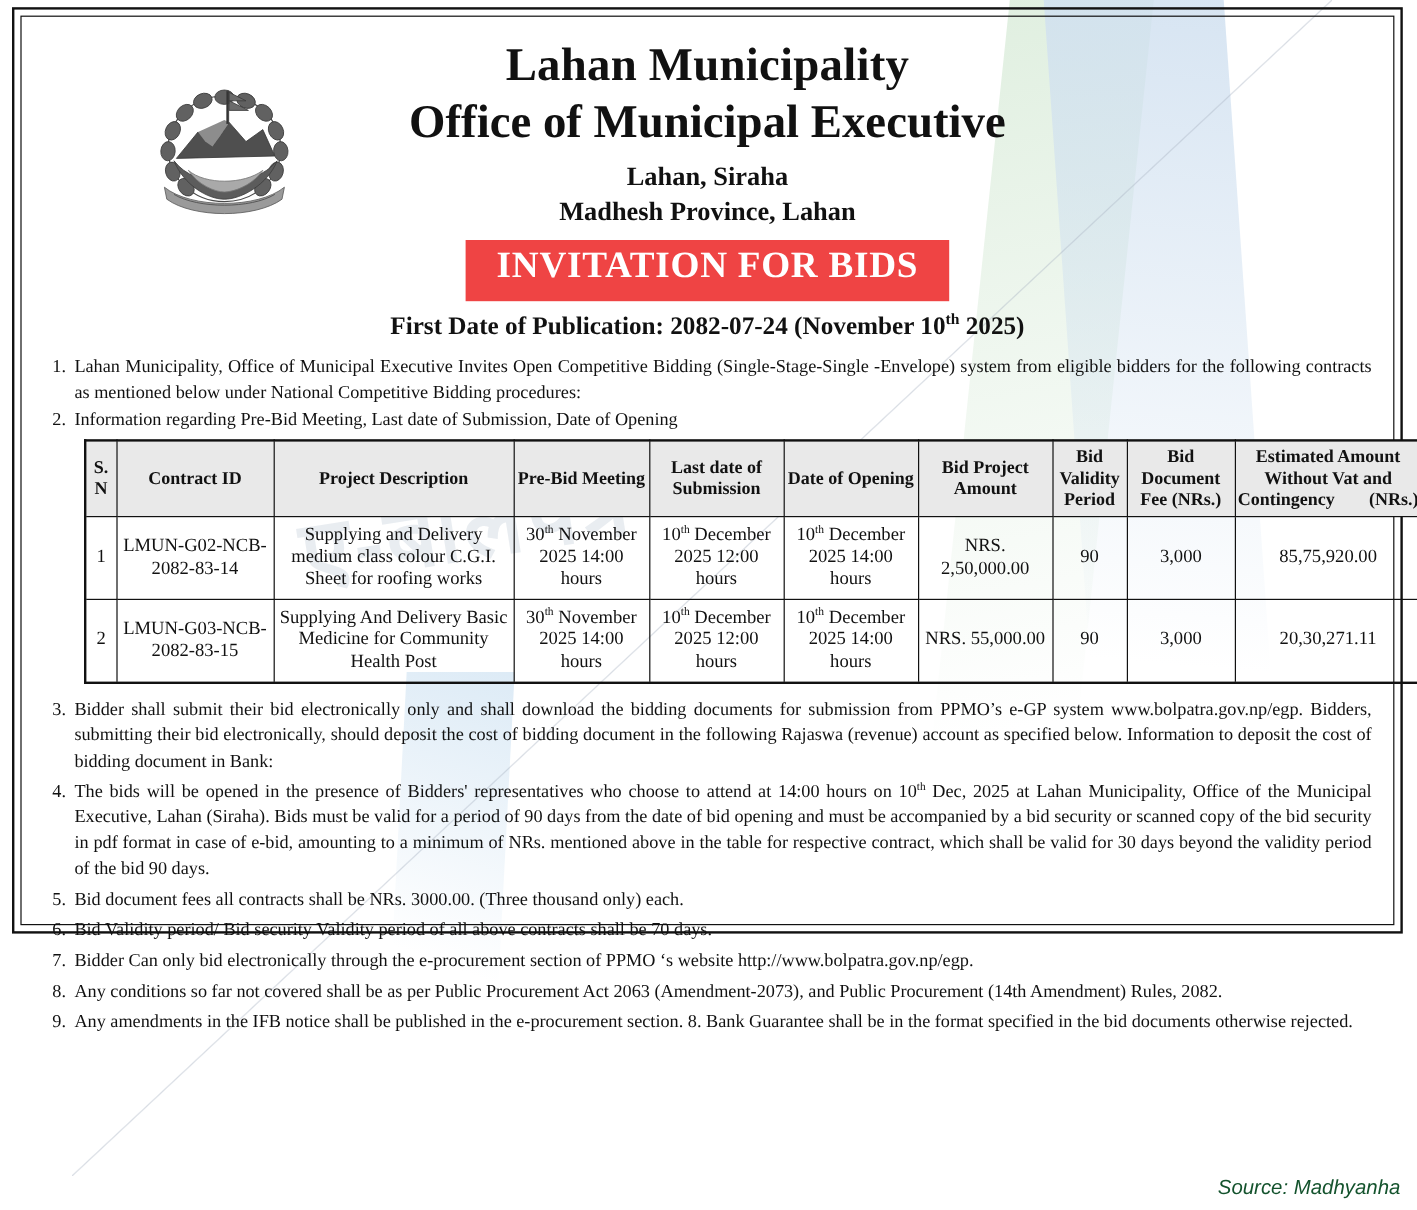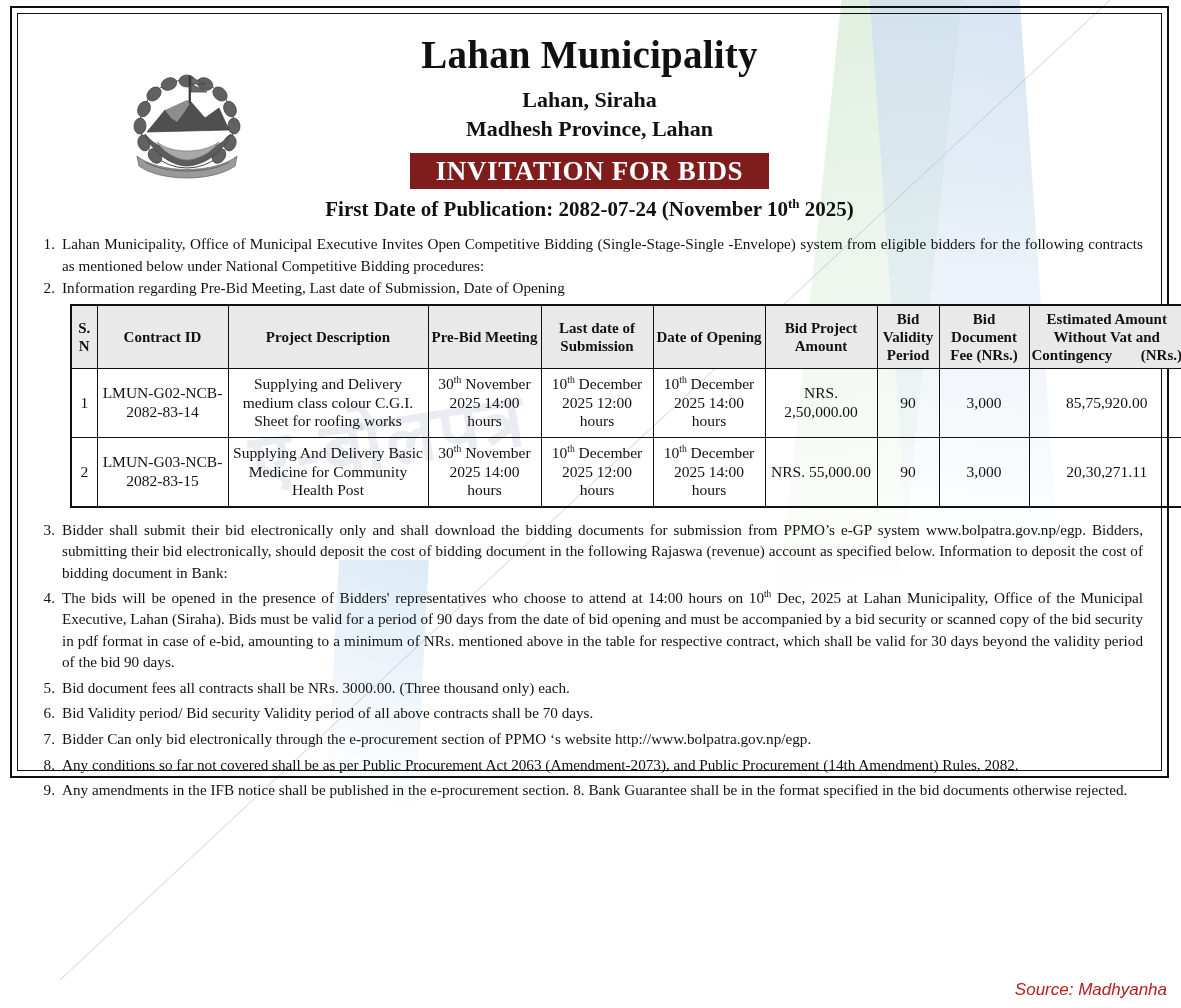--- a/index.html
+++ b/index.html
@@ -92,26 +92,26 @@
     line-height: 1.25;
   }
   .org-province {
     font-size: 22px;
     font-weight: bold;
     margin: 1px 0 0 0;
     line-height: 1.25;
   }
   .ifb-banner {
     display: inline-block;
-    background: #7f1d1d;
+    background: #ef4444;
     color: #ffffff;
-    font-size: 27px;
+    font-size: 31px;
     font-weight: bold;
     letter-spacing: 0.6px;
-    padding: 3px 26px 2px 26px;
+    padding: 3px 26px 12px 26px;
     margin: 11px 0 0 0;
     font-family: "Liberation Serif", serif;
   }
   .pub-date {
     font-size: 21px;
     font-weight: bold;
     margin: 8px 0 0 0;
   }
   sup { font-size: 0.62em; vertical-align: super; line-height: 0; }
 
@@ -179,21 +179,21 @@
   .col-est { width: 156px; }
   .th-est { text-align: justify; text-align-last: justify; padding-left: 4px; padding-right: 4px; }
 
   
   .source-note {
     position: absolute;
     right: 14px; bottom: 8px;
     font-size: 17px;
     font-style: italic;
     font-family: "Liberation Sans", sans-serif;
-    color: #b91c1c;
+    color: #14532d;
     z-index: 3;
   }
 </style>
 </head>
 <body>
 
 <div class="wm wm-green"></div>
 <div class="wm wm-blue"></div>
 <div class="wm wm-blue2"></div>
 <div class="wm wm-line"></div>
@@ -237,20 +237,21 @@
             <path d="M14 64 C32 88, 80 88, 100 64 C92 84, 70 96, 56 96 C42 96, 22 84, 14 64 Z" fill="#5c5c5c"></path>
             <path d="M26 72 C40 84, 72 84, 88 72 C78 86, 62 90, 56 90 C48 90, 34 84, 26 72 Z" fill="#a9a9a9" stroke="#777"></path>
 
             <path d="M6 86 C28 104, 84 104, 106 86 L104 96 C82 112, 30 112, 8 96 Z" fill="#9a9a9a" stroke="#5d5d5d"></path>
             <path d="M14 92 C34 104, 78 104, 98 92" fill="none" stroke="#555" stroke-width="0.8"></path>
           </g>
         </svg>
       </div>
 
       <div class="org-title">Lahan Municipality</div>
+      <div class="org-subtitle">Office of Municipal Executive</div>
       <div class="org-place">Lahan, Siraha</div>
       <div class="org-province">Madhesh Province, Lahan</div>
 
       <div class="ifb-banner">INVITATION FOR BIDS</div>
 
       <div class="pub-date"><span>First Date of Publication: 2082-07-24 (November 10</span><sup>th</sup><span> 2025)</span></div>
     </div>
 
     <div class="clause-list">
       <div class="clause">

